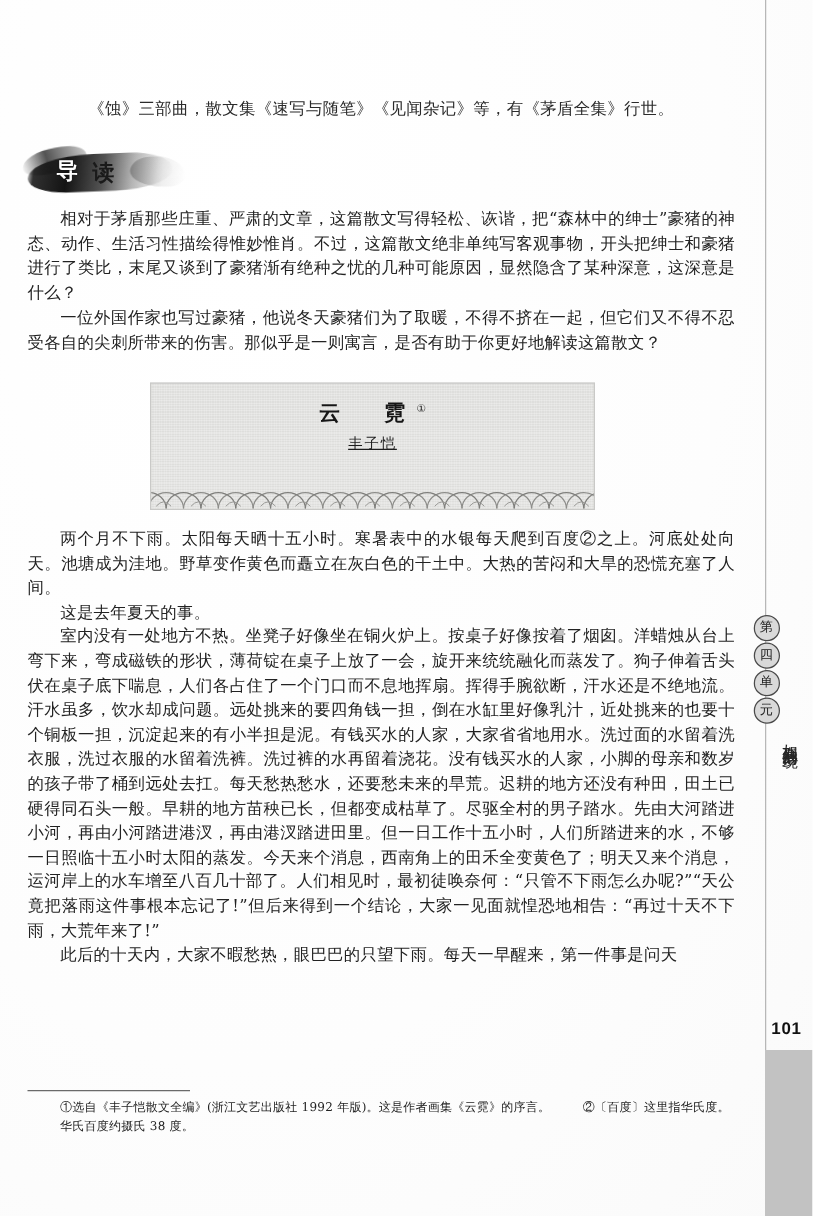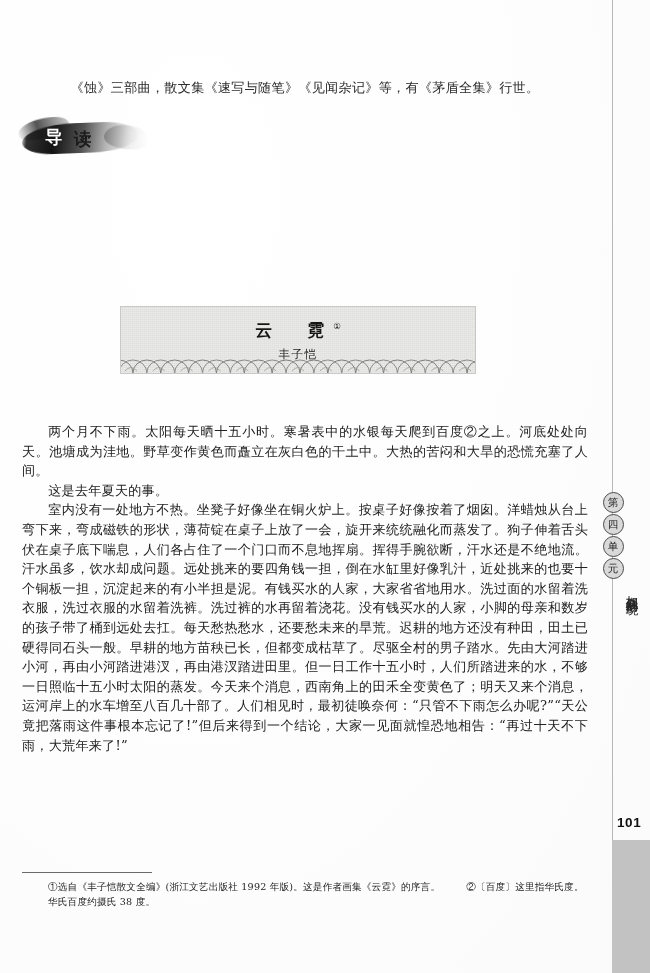--- a/index.html
+++ b/index.html
@@ -119,21 +119,21 @@
     width: 566px;
   }
   .guide-block .para { margin-bottom: 1px; }
 
   
   .title-box {
     position: absolute;
     left: 120px;
     top: 306px;
     width: 356px;
-    height: 68px;
+    height: 102px;
     background: #e3e3e1;
     border: 1px solid #c9c9c7;
     box-sizing: border-box;
     overflow: hidden;
   }
   .title-box-grain {
     position: absolute;
     inset: 0;
     background:
       repeating-linear-gradient(0deg, rgba(255,255,255,0.22) 0 1px, rgba(0,0,0,0.015) 1px 2px),
@@ -158,20 +158,21 @@
     font-weight: normal;
   }
   .title-author {
     position: absolute;
     left: 0; right: 0;
     top: 40px;
     text-align: center;
     font-size: 11.5px;
     letter-spacing: 1.5px;
     color: #1c1c1c;
+    text-decoration: underline;
   }
   
   .cloud-band {
     position: absolute;
     left: -4px; right: -4px;
     bottom: 0;
     height: 26px;
   }
   .cloud-band svg { display: block; width: 100%; height: 100%; }
 
@@ -275,20 +276,24 @@
 <div class="page">
 
   <div class="lede-line">《蚀》三部曲，散文集《速写与随笔》《见闻杂记》等，有《茅盾全集》行世。</div>
 
   <div class="daodu">
     <div class="daodu-brush"></div>
     <span class="daodu-ch1">导</span>
     <span class="daodu-ch2">读</span>
   </div>
 
+  <div class="guide-block">
+    <p class="para">相对于茅盾那些庄重、严肃的文章，这篇散文写得轻松、诙谐，把“森林中的绅士”豪猪的神态、动作、生活习性描绘得惟妙惟肖。不过，这篇散文绝非单纯写客观事物，开头把绅士和豪猪进行了类比，末尾又谈到了豪猪渐有绝种之忧的几种可能原因，显然隐含了某种深意，这深意是什么？</p>
+    <p class="para">一位外国作家也写过豪猪，他说冬天豪猪们为了取暖，不得不挤在一起，但它们又不得不忍受各自的尖刺所带来的伤害。那似乎是一则寓言，是否有助于你更好地解读这篇散文？</p>
+  </div>
 
   <div class="title-box">
     <div class="title-box-grain"></div>
     <div class="title-main">
       <span>云　霓</span><span class="title-sup">①</span>
     </div>
     <div class="title-author">丰子恺</div>
     <div class="cloud-band">
       <svg viewBox="0 0 364 26" preserveAspectRatio="none" aria-hidden="true">
         <g fill="none" stroke="#8d8d8a" stroke-width="1">
@@ -340,20 +345,21 @@
           </g>
         </g>
       </svg>
     </div>
   </div>
 
   <div class="body-block">
     <p class="para">两个月不下雨。太阳每天晒十五小时。寒暑表中的水银每天爬到百度②之上。河底处处向天。池塘成为洼地。野草变作黄色而矗立在灰白色的干土中。大热的苦闷和大旱的恐慌充塞了人间。</p>
     <p class="para">这是去年夏天的事。</p>
     <p class="para">室内没有一处地方不热。坐凳子好像坐在铜火炉上。按桌子好像按着了烟囱。洋蜡烛从台上弯下来，弯成磁铁的形状，薄荷锭在桌子上放了一会，旋开来统统融化而蒸发了。狗子伸着舌头伏在桌子底下喘息，人们各占住了一个门口而不息地挥扇。挥得手腕欲断，汗水还是不绝地流。汗水虽多，饮水却成问题。远处挑来的要四角钱一担，倒在水缸里好像乳汁，近处挑来的也要十个铜板一担，沉淀起来的有小半担是泥。有钱买水的人家，大家省省地用水。洗过面的水留着洗衣服，洗过衣服的水留着洗裤。洗过裤的水再留着浇花。没有钱买水的人家，小脚的母亲和数岁的孩子带了桶到远处去扛。每天愁热愁水，还要愁未来的旱荒。迟耕的地方还没有种田，田土已硬得同石头一般。早耕的地方苗秧已长，但都变成枯草了。尽驱全村的男子踏水。先由大河踏进小河，再由小河踏进港汊，再由港汊踏进田里。但一日工作十五小时，人们所踏进来的水，不够一日照临十五小时太阳的蒸发。今天来个消息，西南角上的田禾全变黄色了；明天又来个消息，运河岸上的水车增至八百几十部了。人们相见时，最初徒唤奈何：“只管不下雨怎么办呢?”“天公竟把落雨这件事根本忘记了!”但后来得到一个结论，大家一见面就惶恐地相告：“再过十天不下雨，大荒年来了!”</p>
+    <p class="para">此后的十天内，大家不暇愁热，眼巴巴的只望下雨。每天一早醒来，第一件事是问天</p>
   </div>
 
   <div class="footnote-rule"></div>
   <div class="footnotes">
     <span class="fn-row">
       <span class="fn-1">①选自《丰子恺散文全编》(浙江文艺出版社 1992 年版)。这是作者画集《云霓》的序言。</span><span class="fn-2">②〔百度〕这里指华氏度。</span>
     </span>
     <span class="fn-tail">华氏百度约摄氏 38 度。</span>
   </div>
 

